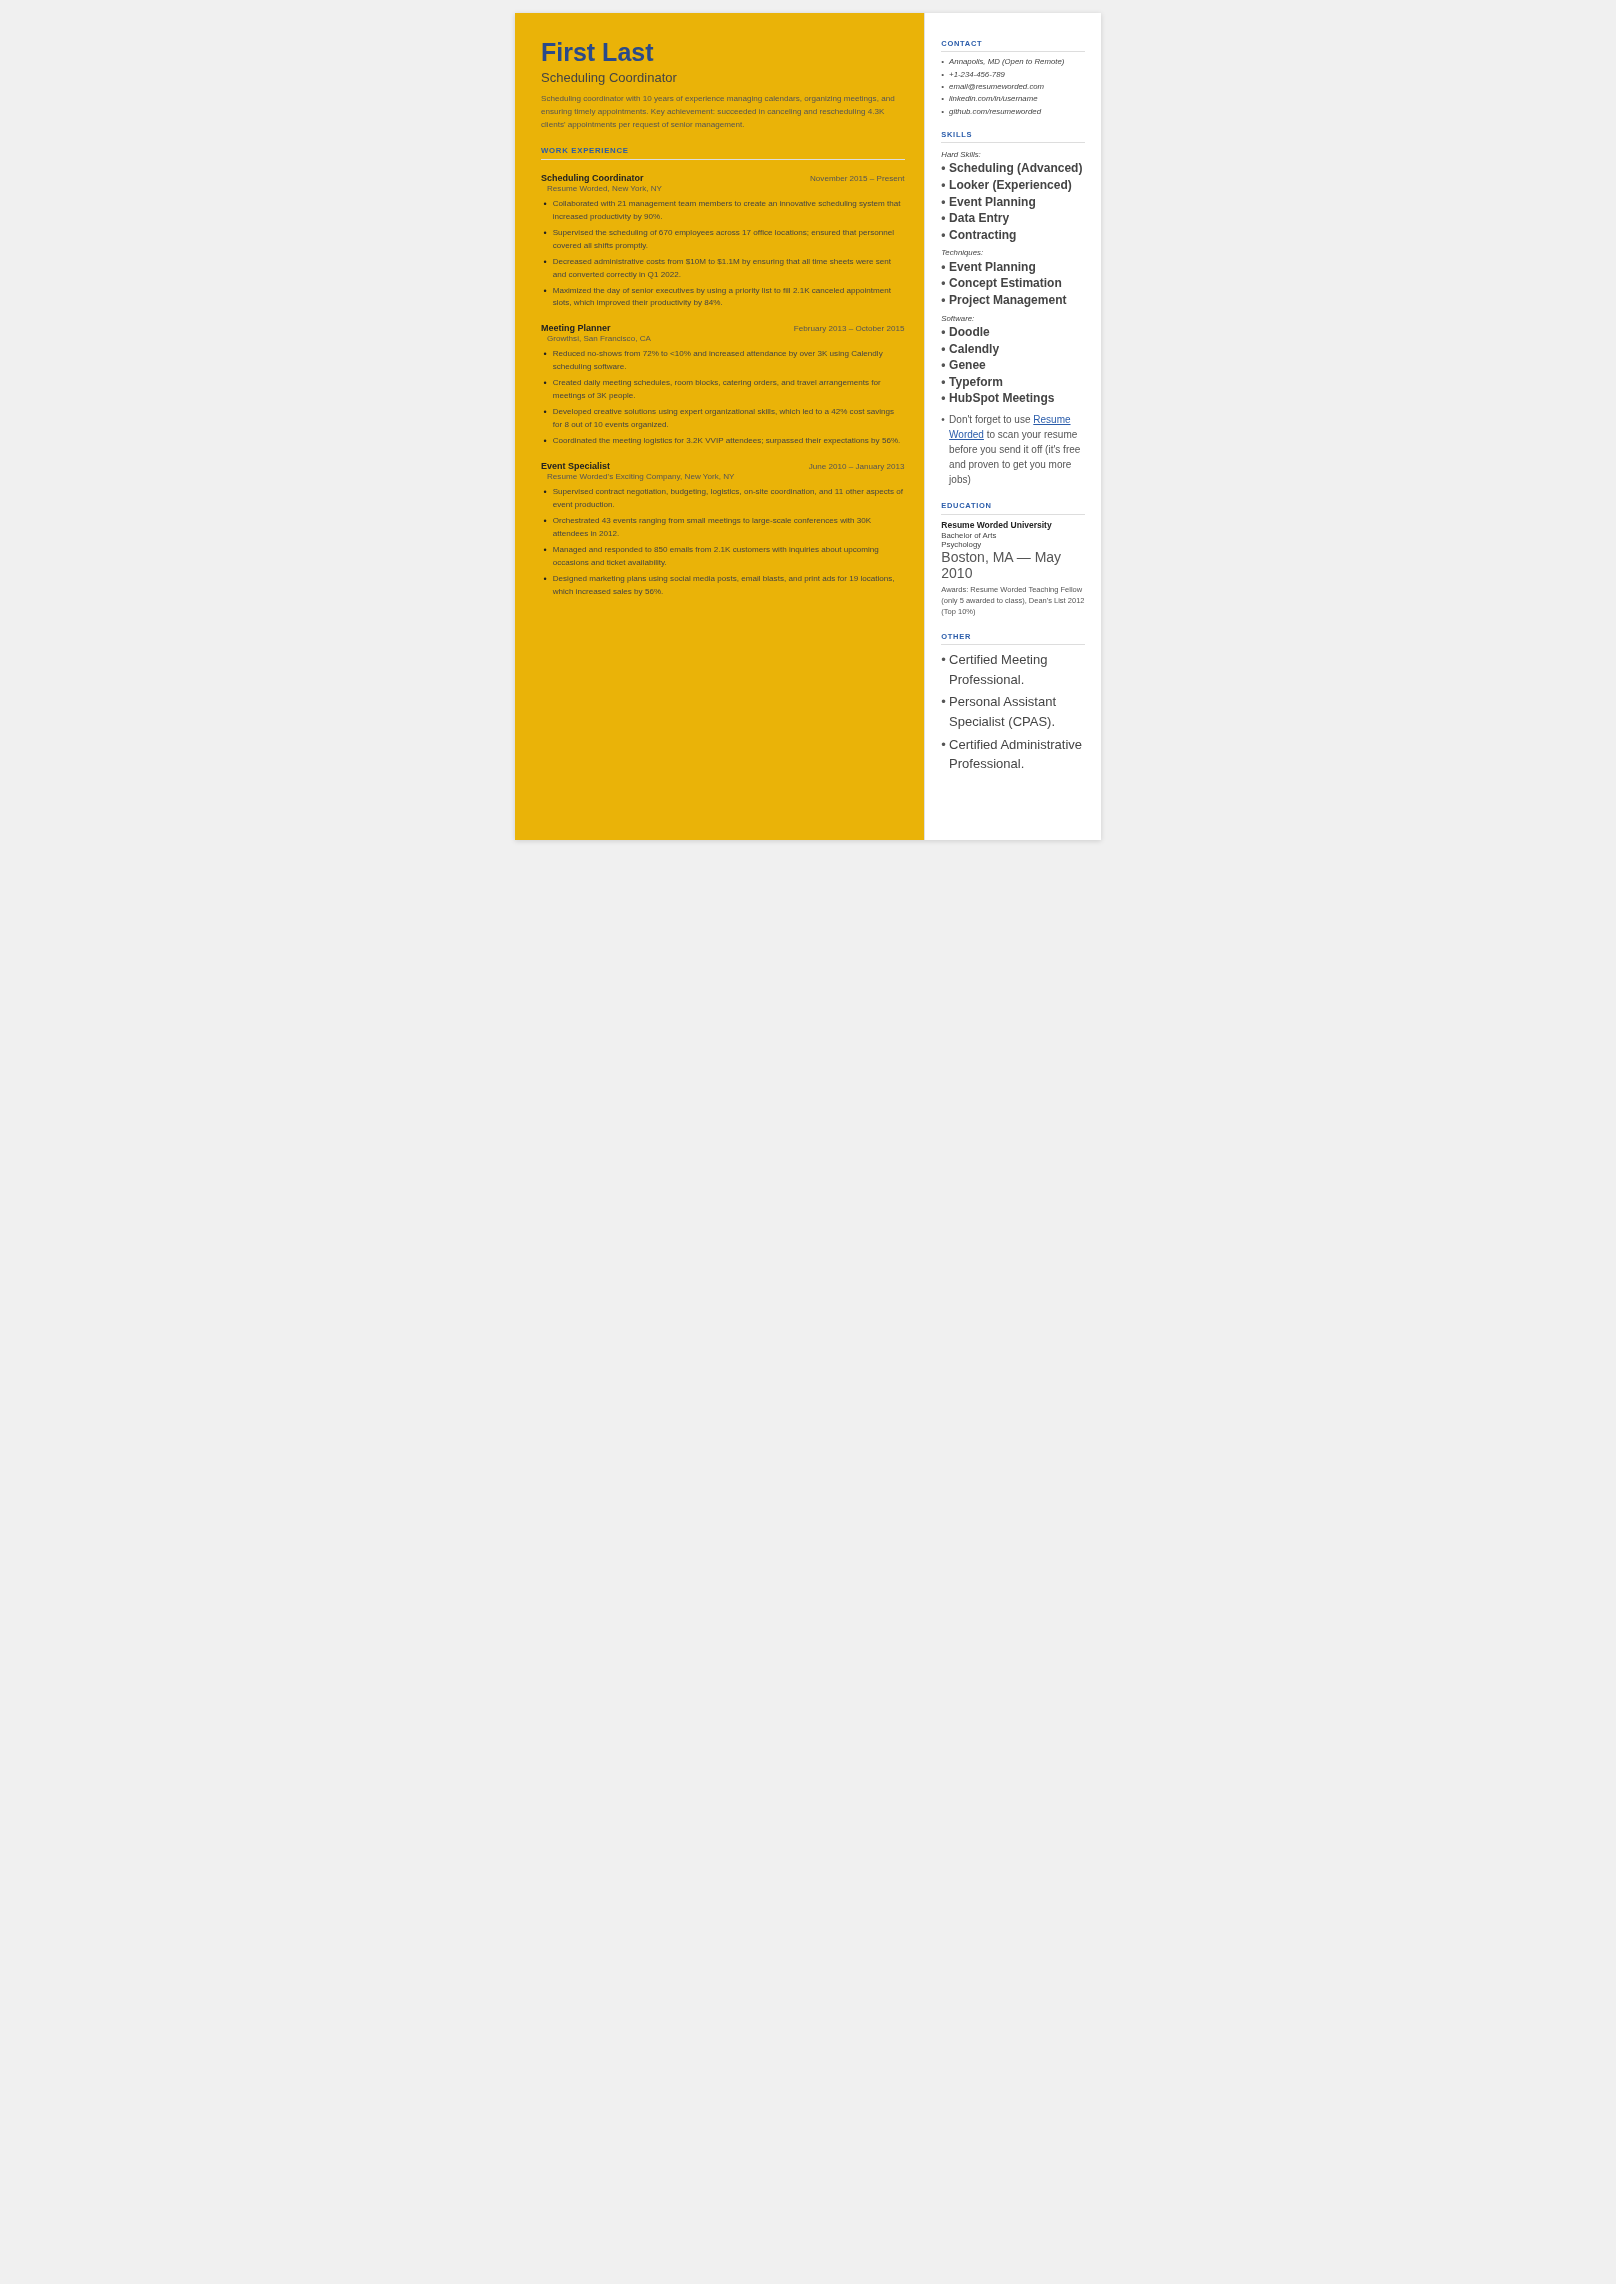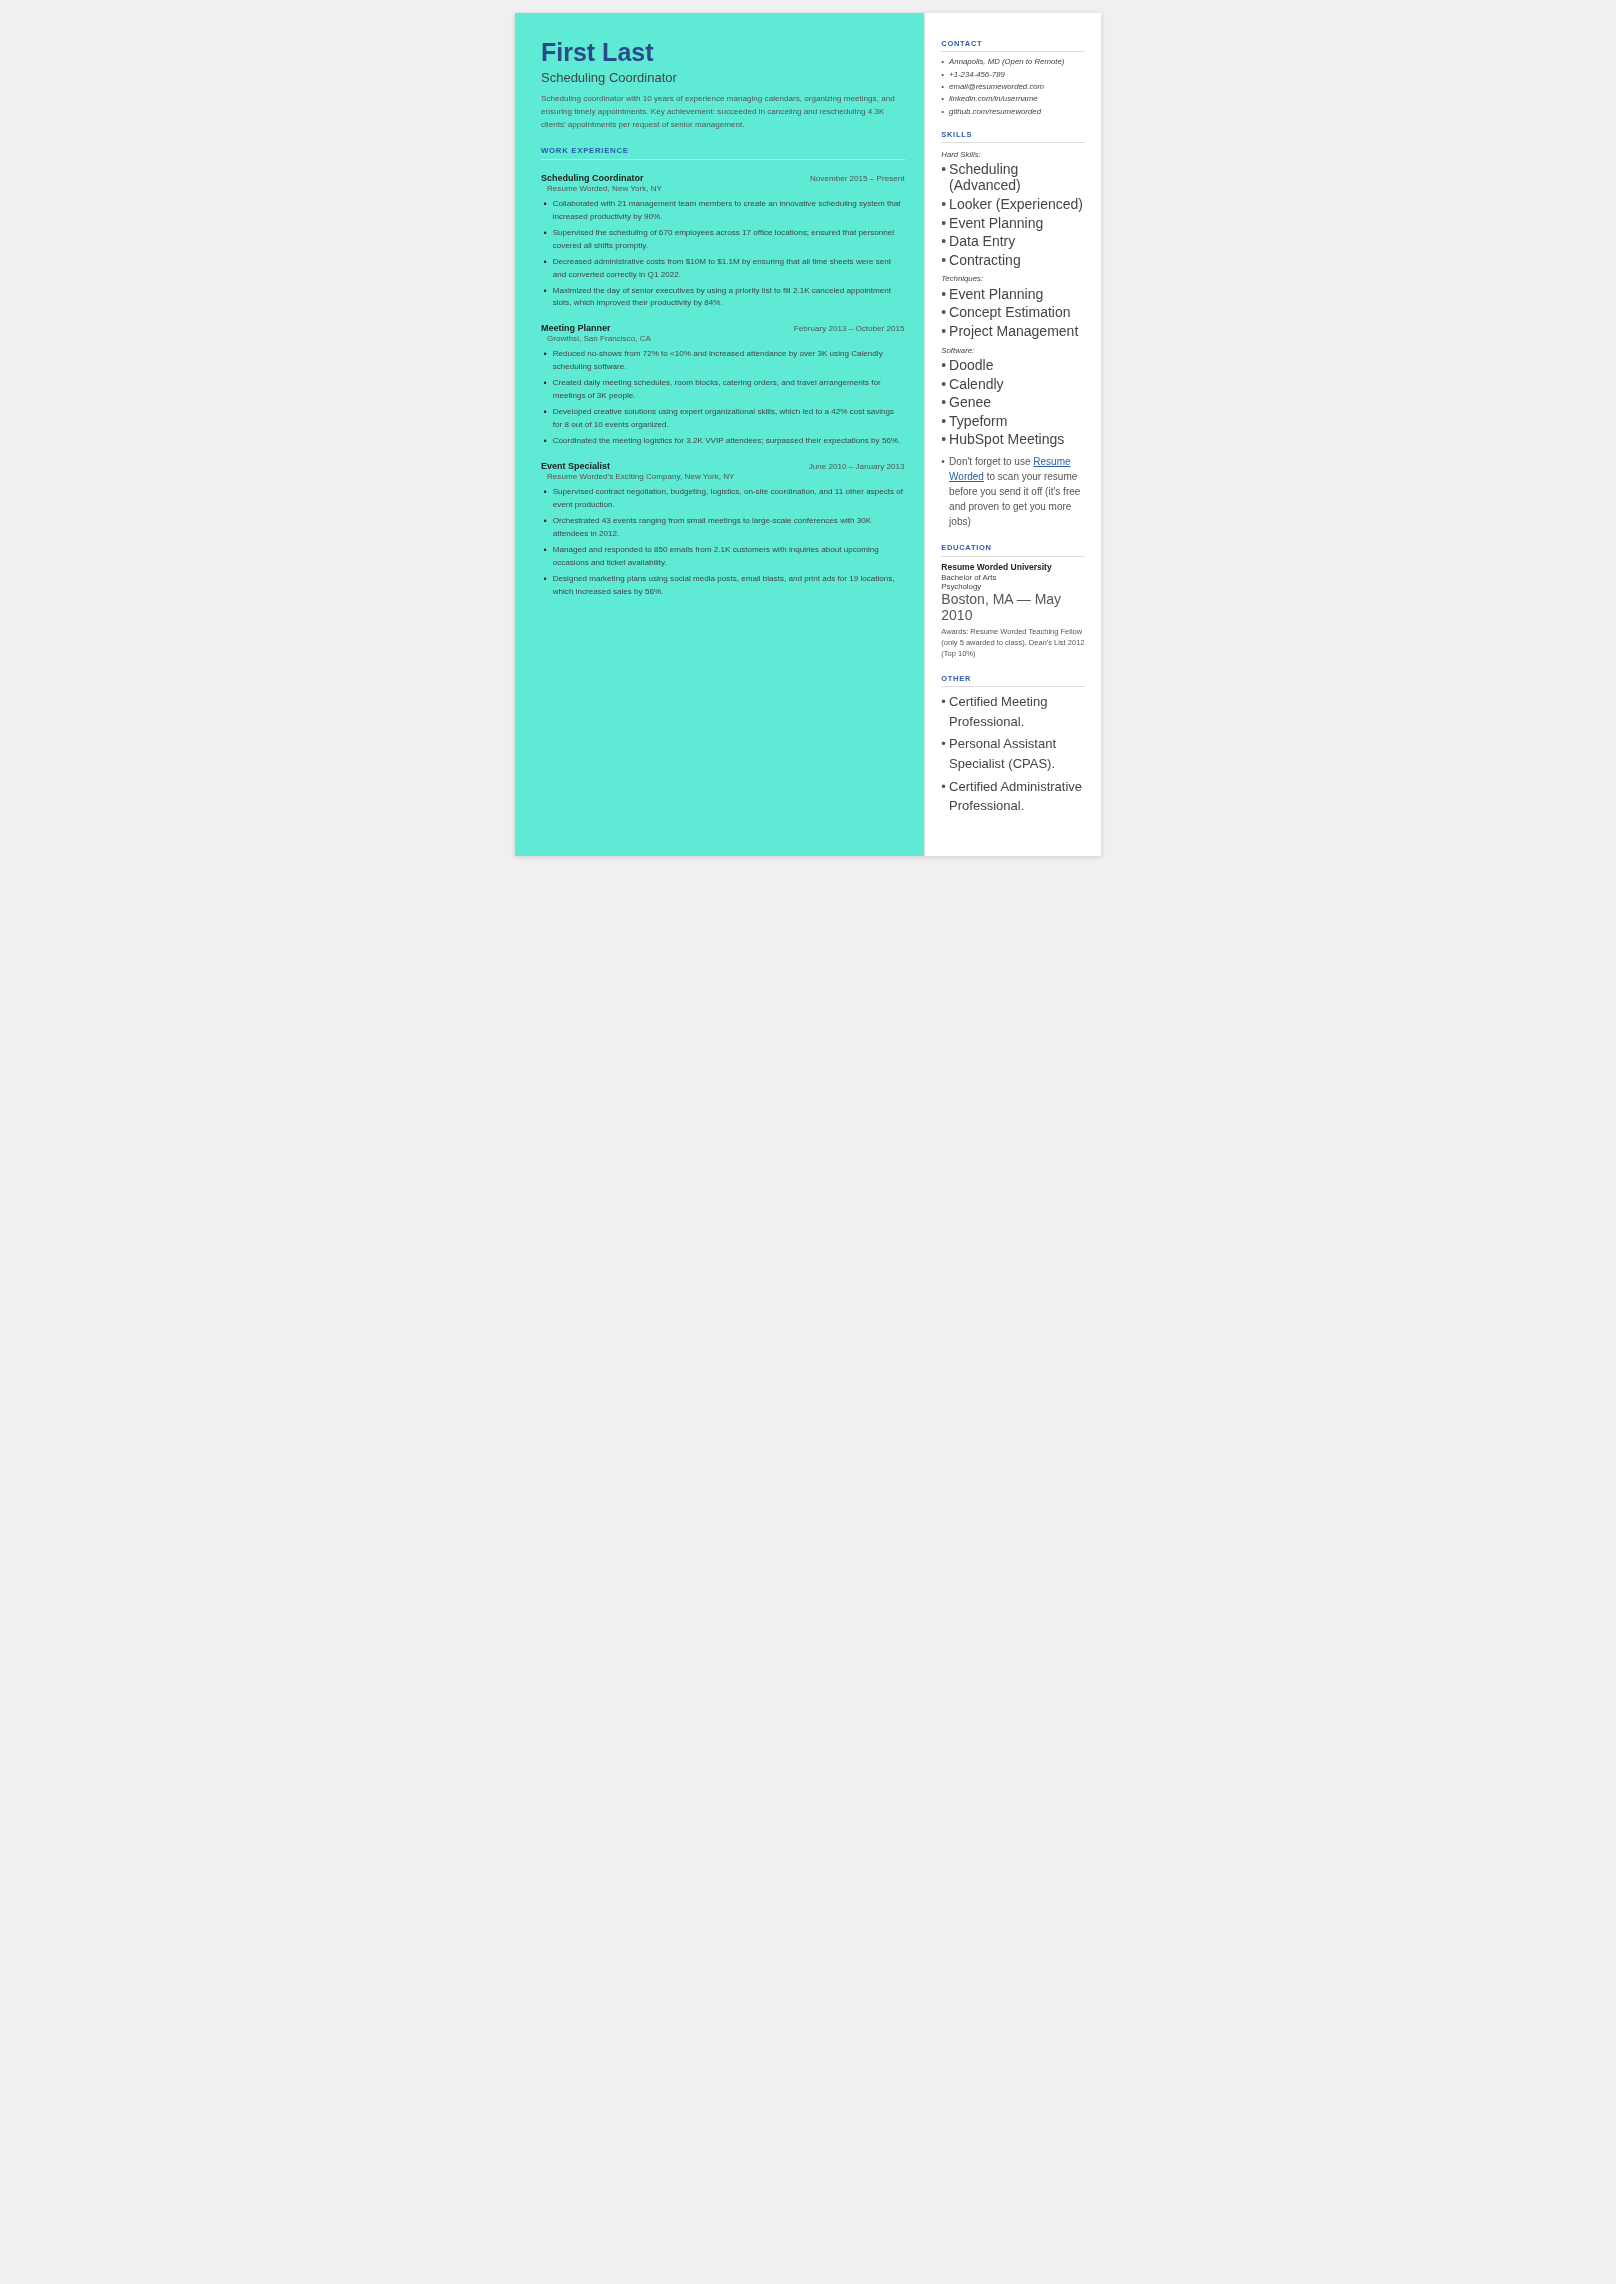--- a/index.html
+++ b/index.html
@@ -9,21 +9,21 @@
     }
     body {
       font-family: 'Arial', sans-serif;
       background: #f0f0f0;
       display: flex;
       justify-content: center;
       align-items: flex-start;
       padding: 13px;
     }
     .resume-page {
-      background: #5eead4;
+      background: #eab308;
       width: 586px;
       min-height: 827px;
       display: flex;
       box-shadow: 0 1.3px 5.2px rgba(0,0,0,0.15);
     }
     
     .left-col {
       flex: 1;
       padding: 26px 19.5px 26px 26px;
       border-right: 0.7px solid #e0e0e0;
@@ -142,25 +142,26 @@
       font-style: italic;
       font-size: 7.8px;
       color: #444;
       margin-top: 6.5px;
       margin-bottom: 2.6px;
     }
     .skills-list {
       list-style: none;
     }
     .skills-list li {
-      font-size: 14px;
+      font-size: 12px;
       color: #444;
       margin-bottom: 2.6px;
       padding-left: 7.8px;
       position: relative;
+      font-weight: bold;
     }
     .skills-list li::before {
       content: '•';
       position: absolute;
       left: 0;
       color: #555;
     }
     .skills-note {
       font-size: 10px;
       color: #555;

